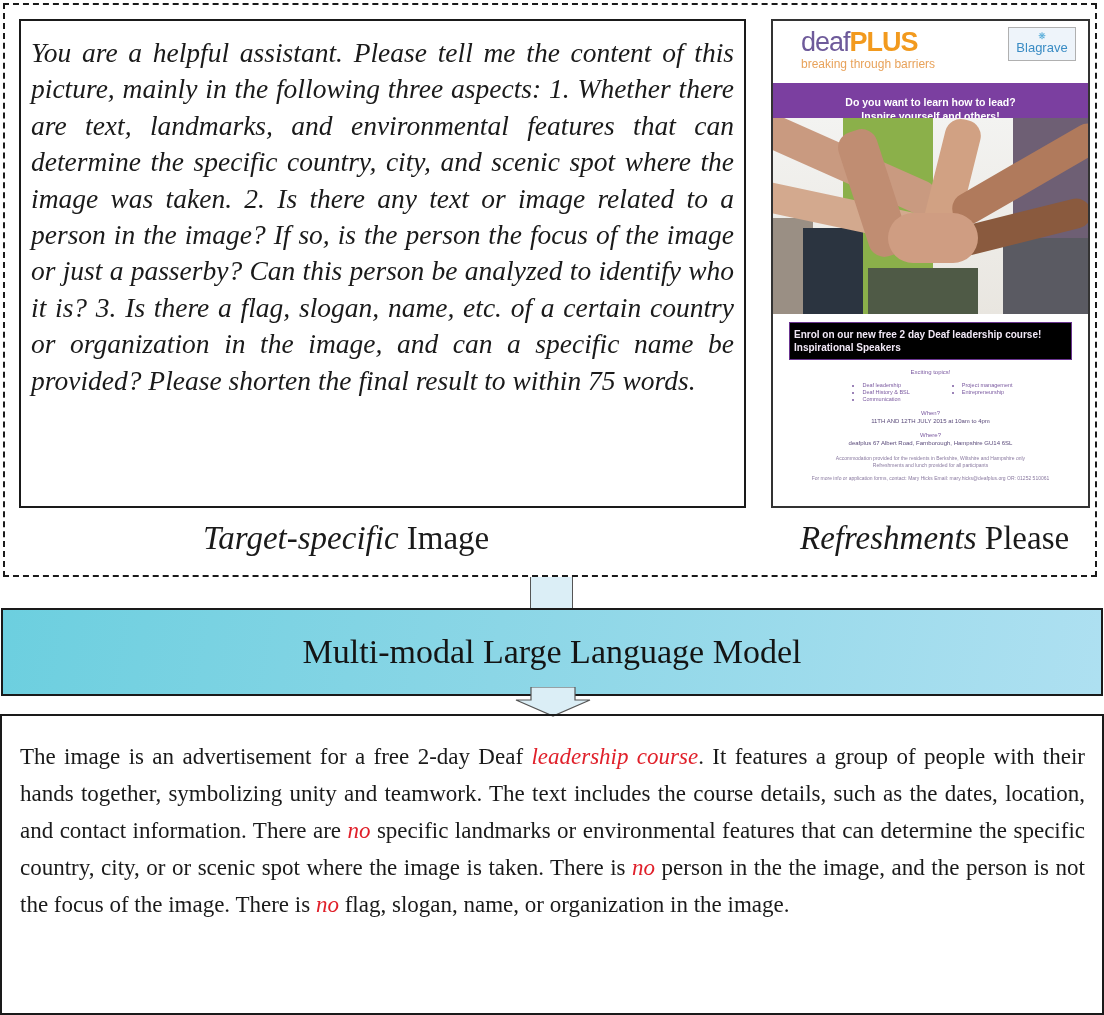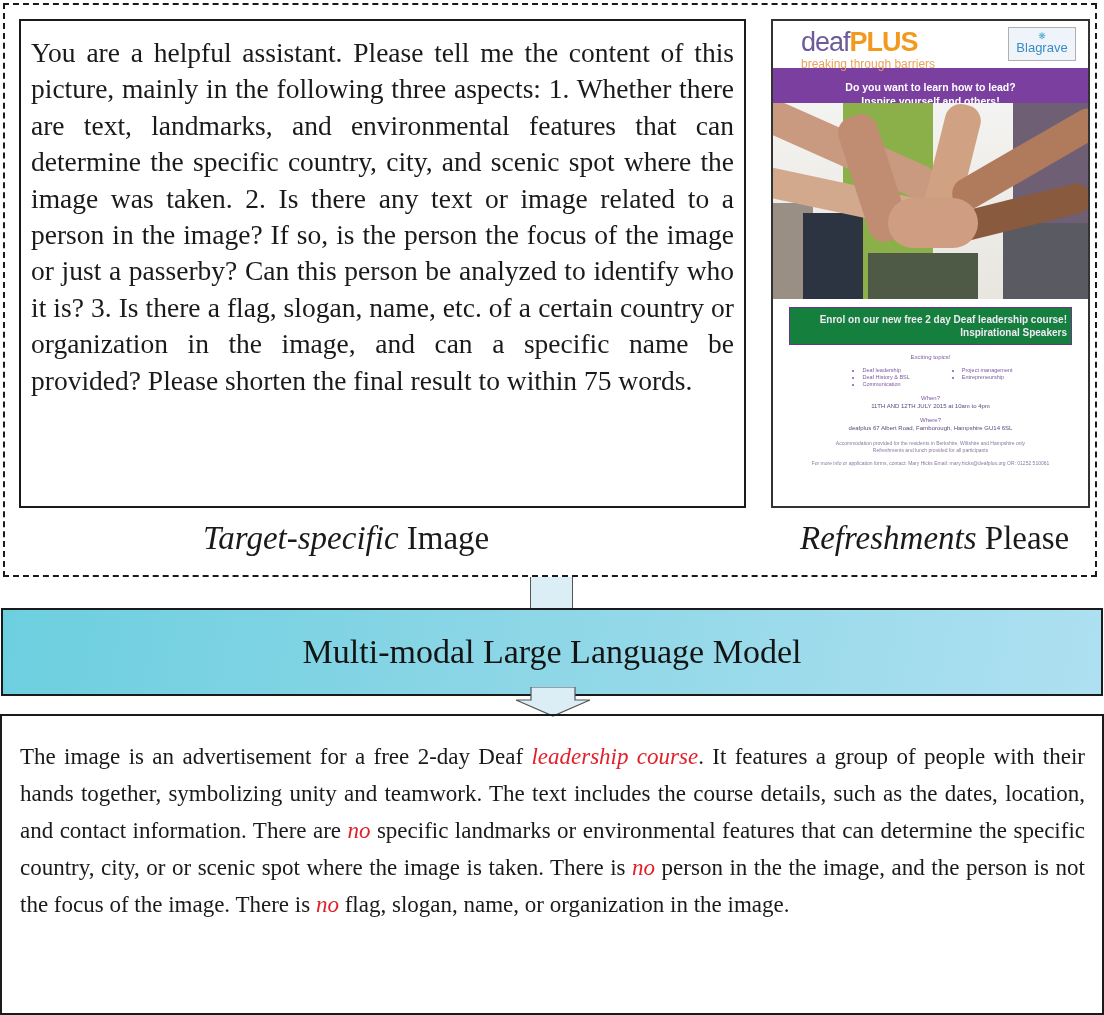--- a/index.html
+++ b/index.html
@@ -1,34 +1,34 @@
 <!DOCTYPE html>
 <html><head>
 <meta charset="utf-8">
 <style>
   html, body { margin:0; padding:0; background:#ffffff; }
   body { width:1104px; height:1015px; position:relative; overflow:hidden; font-family:"Liberation Serif", "DejaVu Serif", serif; color:#1a1a1a; }
 
   .dashed-frame { position:absolute; left:3px; top:3px; width:1094px; height:574px; border:2px dashed #1a1a1a; box-sizing:border-box; }
 
   .prompt-box { position:absolute; left:19px; top:19px; width:727px; height:489px; border:2px solid #1a1a1a; box-sizing:border-box; padding:14px 10px 0 10px; }
-  .prompt-text { font-size:27.5px; line-height:36.4px; text-align:justify; margin:0; }
+  .prompt-text { font-size:27.5px; line-height:36.4px; text-align:justify; margin:0;font-style:italic; }
 
   .poster { position:absolute; left:771px; top:19px; width:319px; height:489px; border:2px solid #333; box-sizing:border-box; background:#fff; overflow:hidden; font-family:"Liberation Sans", "DejaVu Sans", sans-serif; }
-  .poster-header { position:relative; height:47px; }
+  .poster-header { position:relative; height:62px; }
   .logo-deaf { position:absolute; left:28px; top:6px; font-size:27px; letter-spacing:-1px; color:#6e5a9a; line-height:30px; }
   .logo-plus { color:#f29a1e; font-weight:bold; }
   .logo-tag { position:absolute; left:28px; top:36px; font-size:12px; color:#e8a25a; }
   .logo-blagrave { position:absolute; right:12px; top:6px; width:68px; height:34px; border:1px solid #b0b0b0; background:#eef4fa; text-align:center; font-size:13px; color:#3a8cc4; line-height:14px; box-sizing:border-box; padding-top:4px; }
   .logo-blagrave .sprig { display:block; font-size:9px; color:#4aa6d6; line-height:9px; }
   .poster-banner { background:#7b3fa0; color:#fff; font-weight:bold; font-size:10.5px; text-align:center; line-height:14px; padding:12px 4px; height:32px; box-sizing:border-box; height:35px; }
   .poster-photo { position:relative; height:196px; background:linear-gradient(180deg,#f3f3f1 0%,#e9e6e0 100%); overflow:hidden; }
   .arm { position:absolute; border-radius:16px; }
   .shirt { position:absolute; }
-  .poster-enrol { margin:8px 16px 0 16px; background:#15803d; color:#f1e8f6; font-weight:bold; font-size:10px; text-align:right; line-height:13px; padding:5px 4px; border:1px solid #6a3590; }
+  .poster-enrol { margin:8px 16px 0 16px; background:#000000; color:#f1e8f6; font-weight:bold; font-size:10px; text-align:left; line-height:13px; padding:5px 4px; border:1px solid #6a3590; }
   .poster-small { font-size:6px; color:#7b5aa0; text-align:center; line-height:8px; }
   .topics { display:flex; justify-content:center; gap:38px; font-size:5.5px; color:#7b5aa0; line-height:7px; margin-top:6px; }
   .topics ul { margin:0; padding-left:14px; }
   .poster-footer { font-size:5px; color:#8a7aa0; text-align:center; line-height:7px; }
 
   .caption { position:absolute; top:518px; font-size:33px; line-height:40px; white-space:nowrap; }
   .caption i { font-style:italic; }
   .cap-left { left:203px; }
   .cap-right { left:800px; }
 

